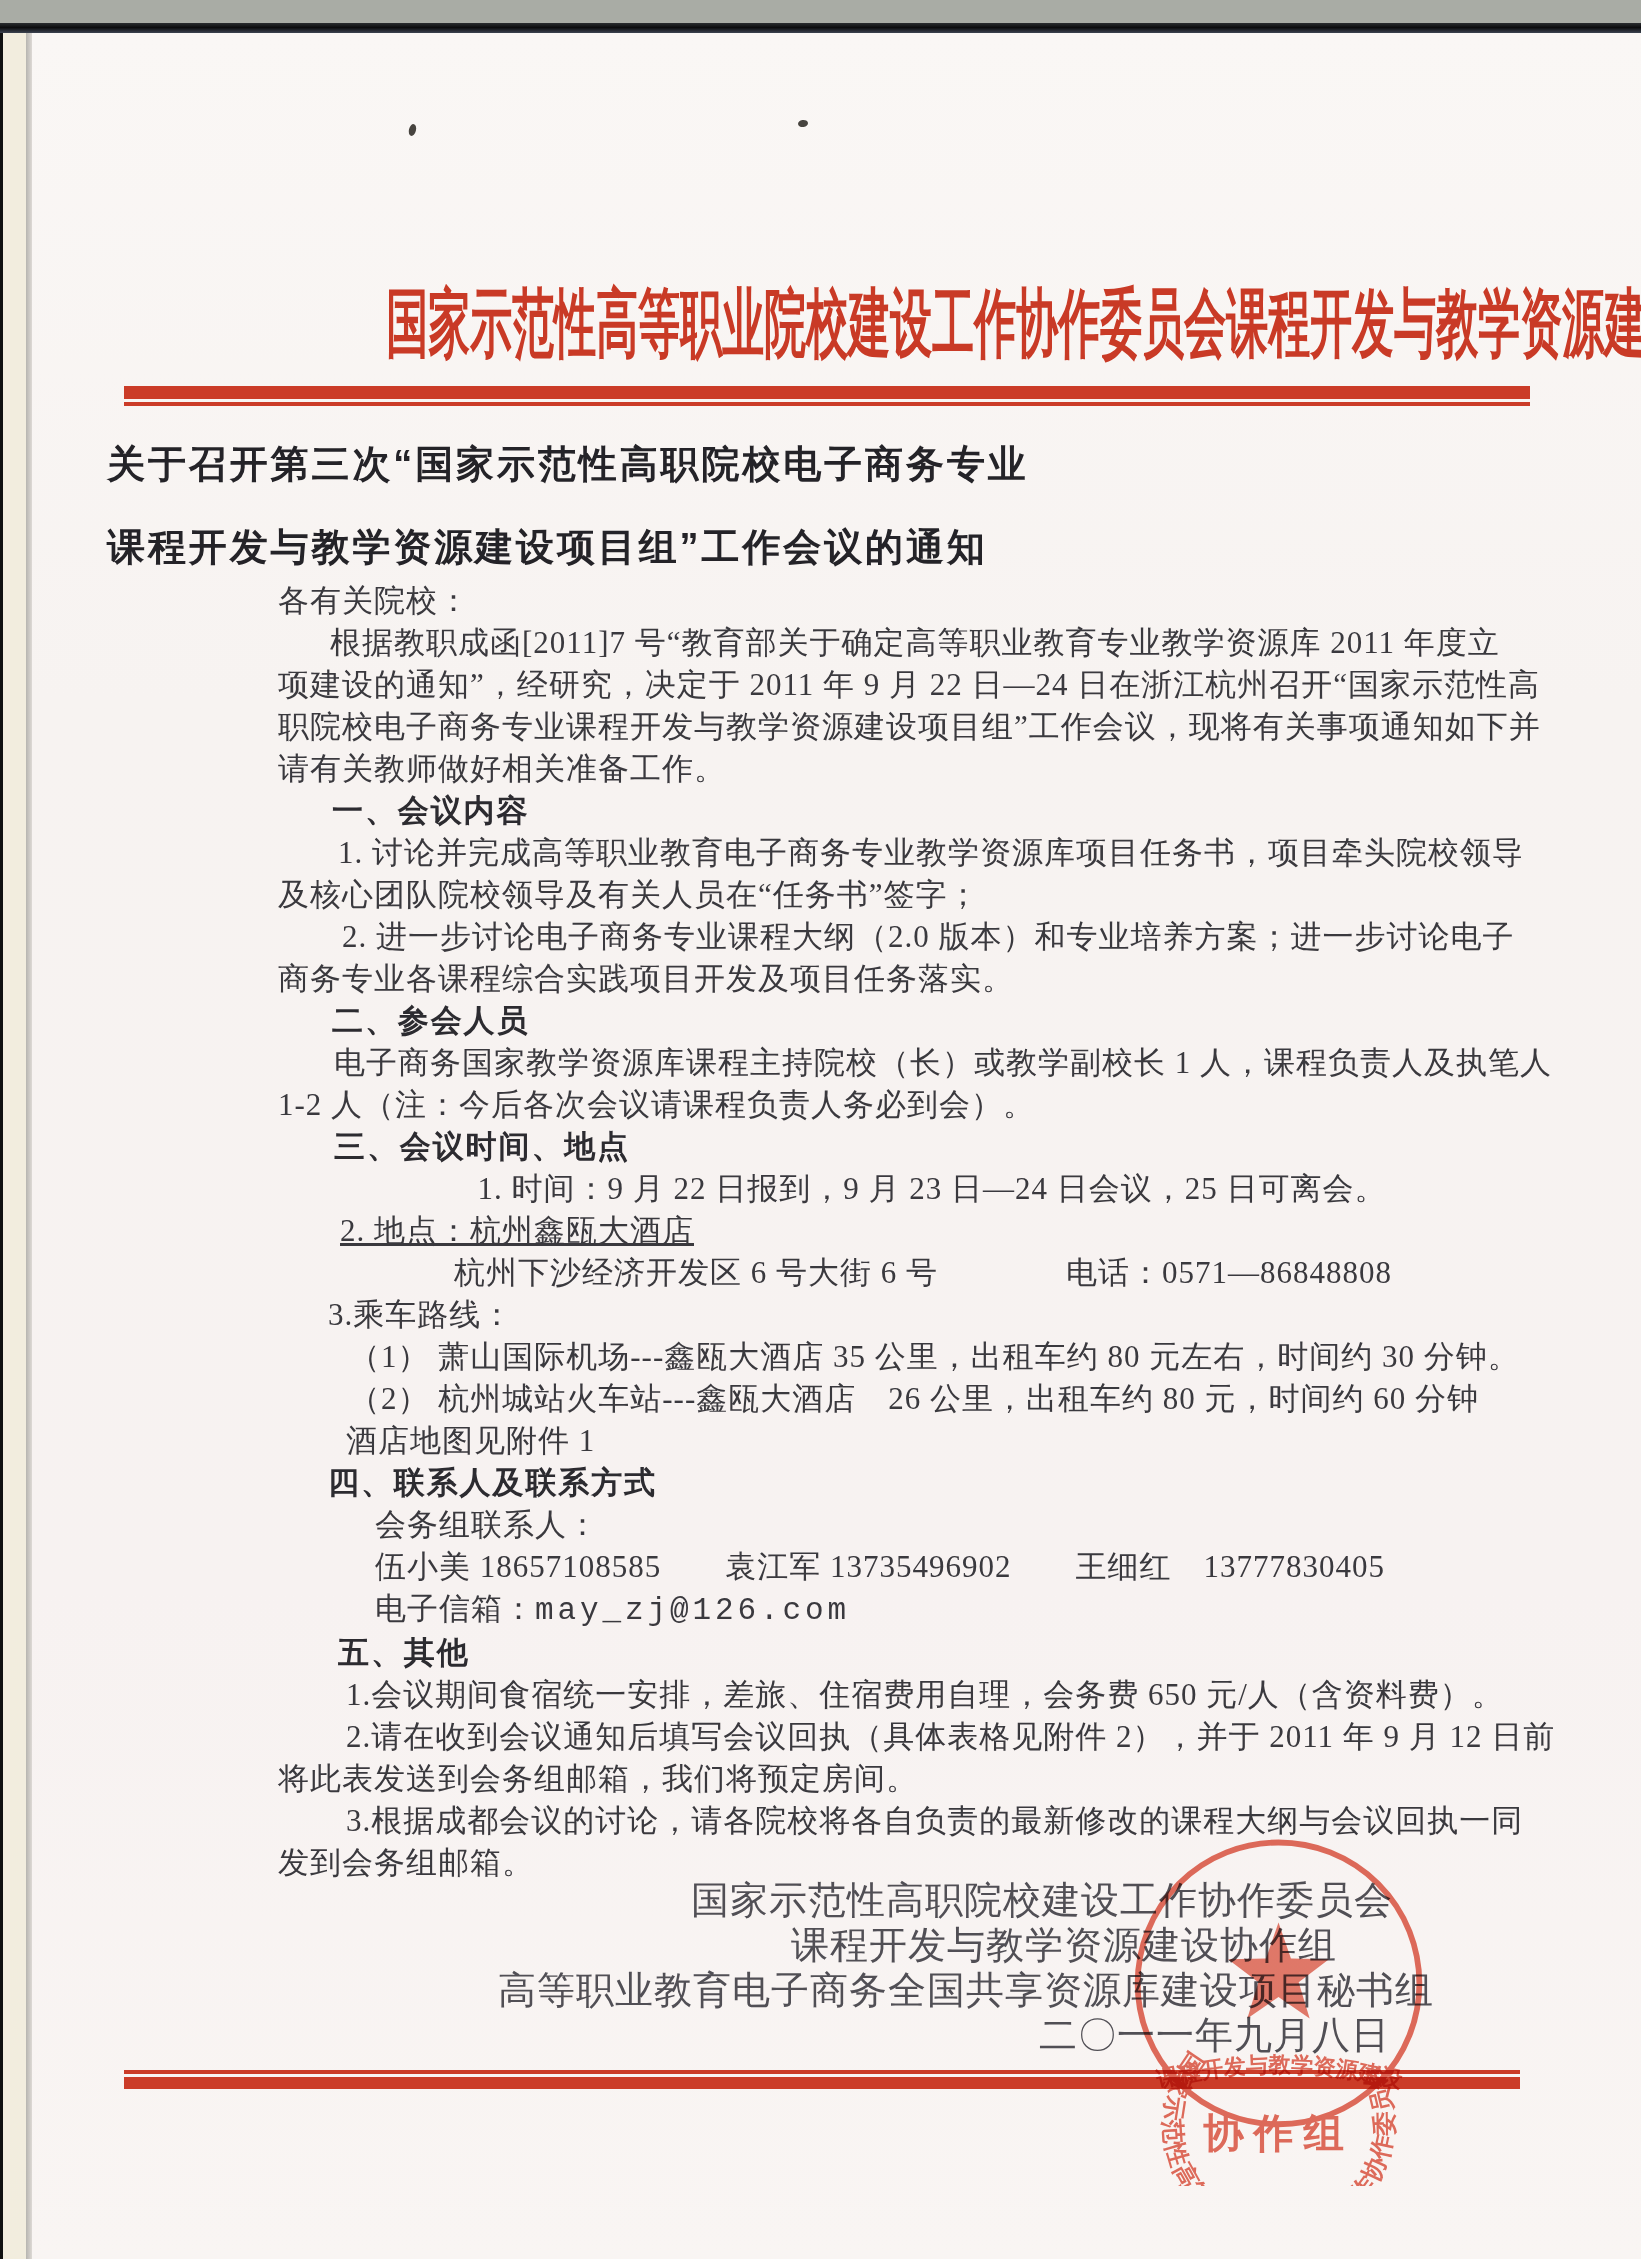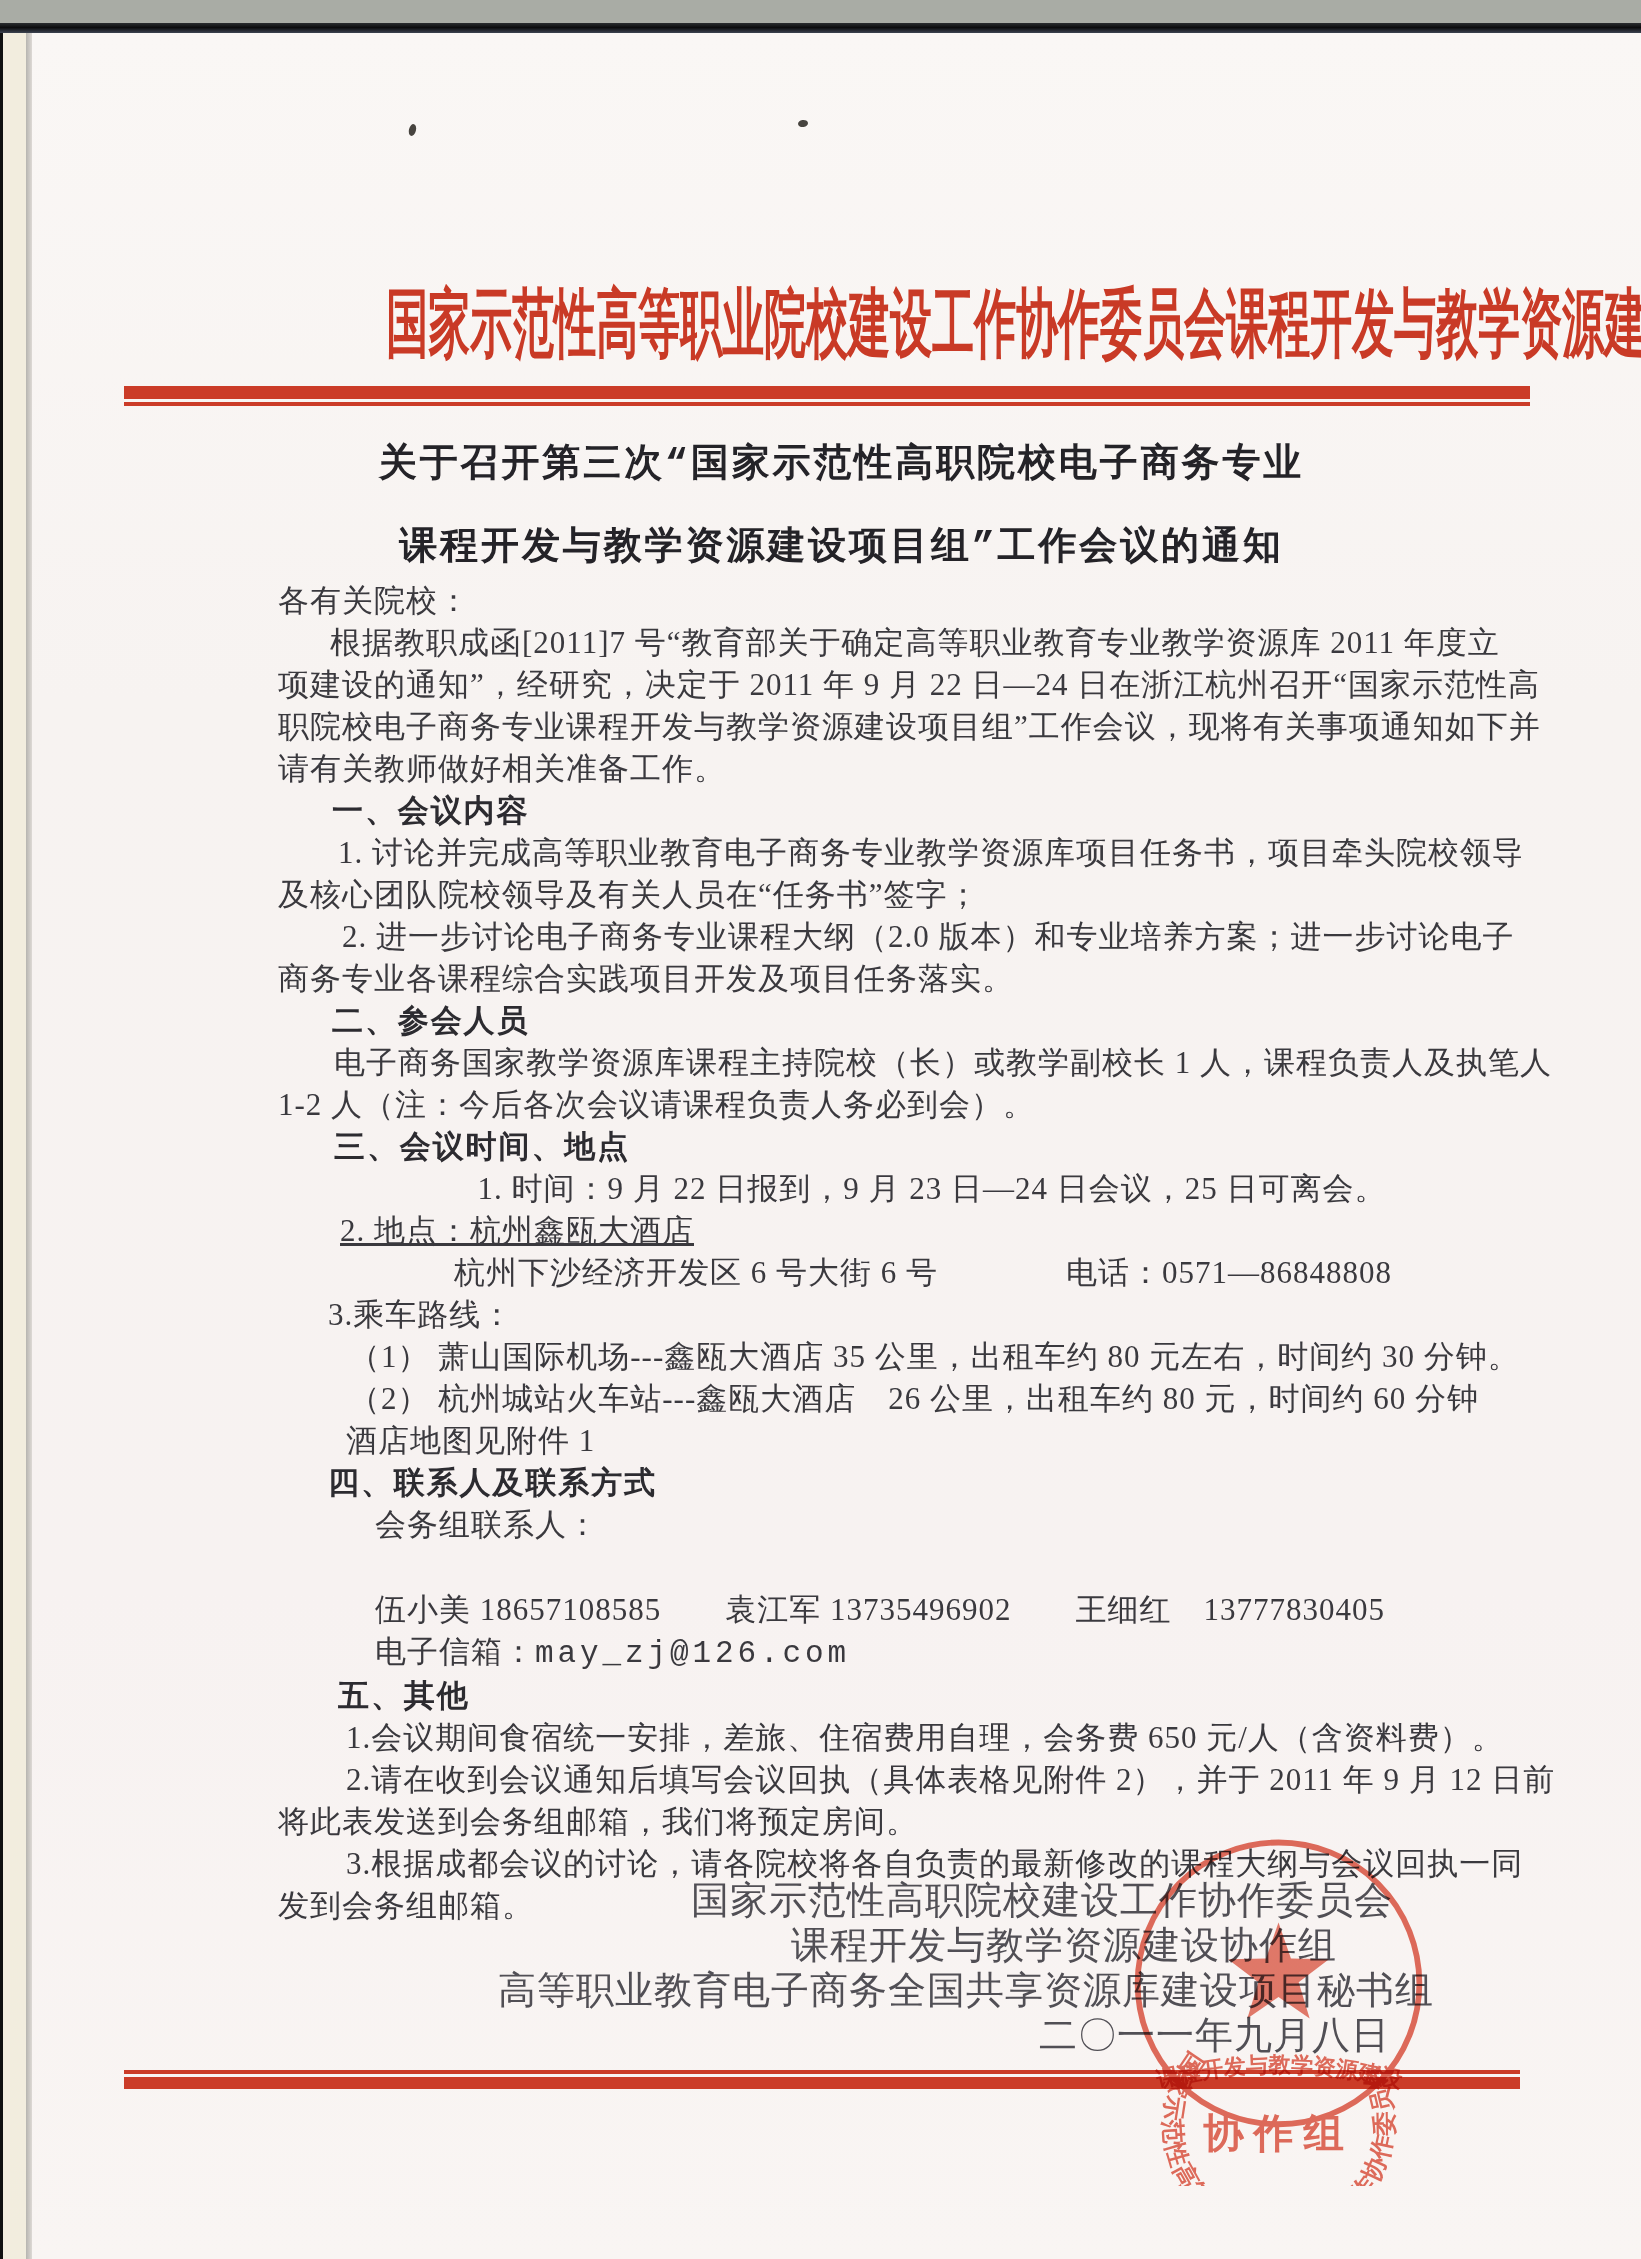--- a/index.html
+++ b/index.html
@@ -20,23 +20,23 @@
         transform:scaleX(0.56);transform-origin:50% 50%;letter-spacing:0;
         font-family:"Liberation Serif","DejaVu Serif",serif;}
   .rule{position:absolute;left:92px;width:1406px;}
   .rule-top{top:353px;}
   .rule .thick{height:12.6px;background:#cb3c28;}
   .rule .thin{height:3.9px;background:#cb3c28;}
   .rule-top .thin{margin-top:3.9px;}
   .rule-bottom{top:2037px;width:1396px;}
   .rule-bottom .thick{margin-top:2.9px;}
   
-  .doc-title{position:absolute;left:95px;top:390px;width:1429px;text-align:center;
+  .doc-title{position:absolute;left:75px;top:390px;width:1429px;
         font-size:38px;font-weight:bold;letter-spacing:2.9px;line-height:83px;color:#242328;
-        font-family:Liberation Mono, monospace;}
+        font-family:Liberation Sans, sans-serif;}
   
   .body-text{position:absolute;left:246px;top:547px;width:1246px;
         font-size:31px;line-height:42px;color:#3a393e;letter-spacing:1px;white-space:nowrap;}
   .bline.bold{font-weight:bold;color:#2c2b30;
         font-family:"Liberation Sans","DejaVu Sans",sans-serif;letter-spacing:1.9px;}
   .mono{font-family:"Liberation Mono","DejaVu Sans Mono",monospace;
         font-size:31px;letter-spacing:3.9px;}
   
   .signature{position:absolute;right:208px;top:1845px;text-align:right;
         font-size:38px;line-height:45px;color:#514f55;letter-spacing:1px;white-space:nowrap;}
@@ -86,21 +86,21 @@
         <div class="bline bold" style="padding-left: 56px;">三、会议时间、地点</div>
         <div class="bline" style="padding-left: 62px; text-align: center;">1. 时间：9 月 22 日报到，9 月 23 日—24 日会议，25 日可离会。</div>
         <div class="bline" style="padding-left: 62px; text-decoration: underline;">2. 地点：杭州鑫瓯大酒店</div>
         <div class="bline" style="padding-left: 176px;">杭州下沙经济开发区 6 号大街 6 号　　　　电话：0571—86848808</div>
         <div class="bline" style="padding-left: 50px;">3.乘车路线：</div>
         <div class="bline" style="padding-left: 71px;">（1） 萧山国际机场---鑫瓯大酒店 35 公里，出租车约 80 元左右，时间约 30 分钟。</div>
         <div class="bline" style="padding-left: 71px;">（2） 杭州城站火车站---鑫瓯大酒店　26 公里，出租车约 80 元，时间约 60 分钟</div>
         <div class="bline" style="padding-left: 68px;">酒店地图见附件 1</div>
         <div class="bline bold" style="padding-left: 50px;">四、联系人及联系方式</div>
         <div class="bline" style="padding-left: 97px;">会务组联系人：</div>
-        <div class="bline" style="padding-left: 97px; margin-top: 43px;">伍小美 18657108585　　袁江军 13735496902　　王细红　13777830405</div>
+        <div class="bline" style="padding-left: 97px;">伍小美 18657108585　　袁江军 13735496902　　王细红　13777830405</div>
         <div class="bline" style="padding-left: 97px;"><span>电子信箱：</span><span class="mono">may_zj@126.com</span></div>
         <div class="bline bold" style="padding-left: 60px;">五、其他</div>
         <div class="bline" style="padding-left: 68px;">1.会议期间食宿统一安排，差旅、住宿费用自理，会务费 650 元/人（含资料费）。</div>
         <div class="bline" style="padding-left: 68px;">2.请在收到会议通知后填写会议回执（具体表格见附件 2），并于 2011 年 9 月 12 日前</div>
         <div class="bline" style="padding-left: 0px;">将此表发送到会务组邮箱，我们将预定房间。</div>
         <div class="bline" style="padding-left: 68px;">3.根据成都会议的讨论，请各院校将各自负责的最新修改的课程大纲与会议回执一同</div>
         <div class="bline" style="padding-left: 0px;">发到会务组邮箱。</div>
       </div>
 
     <div class="signature">

